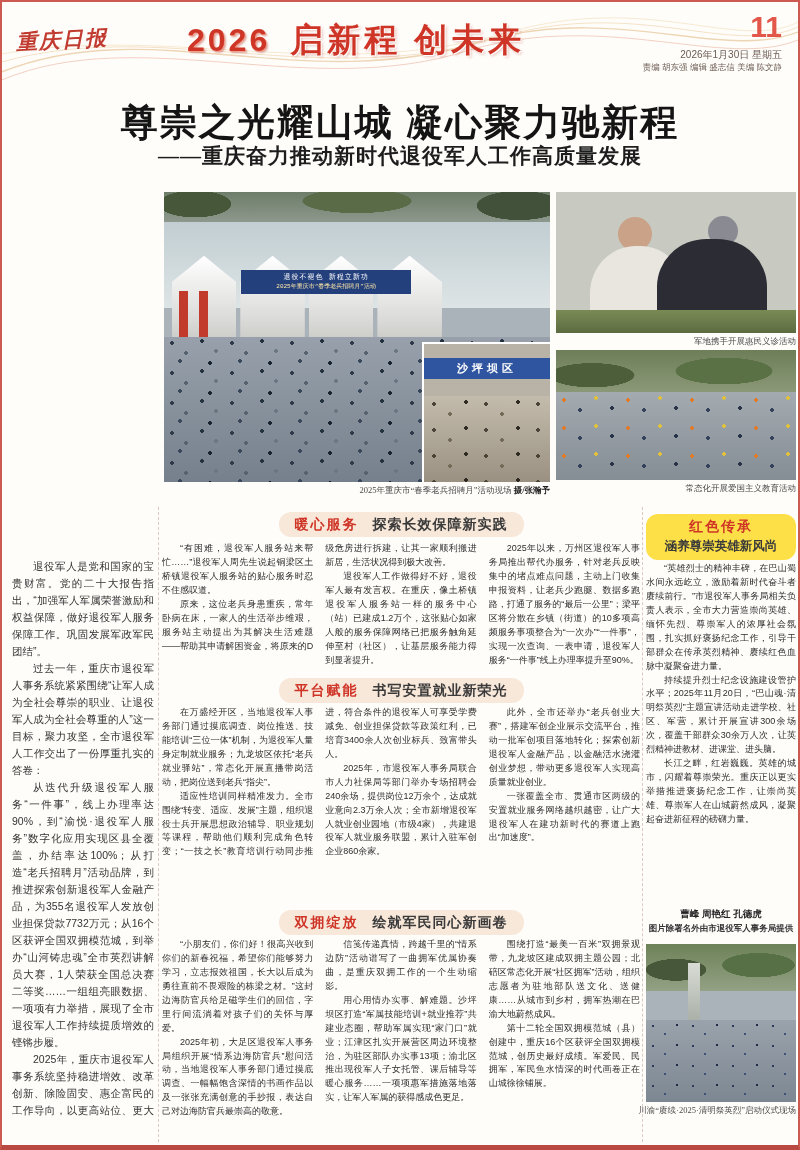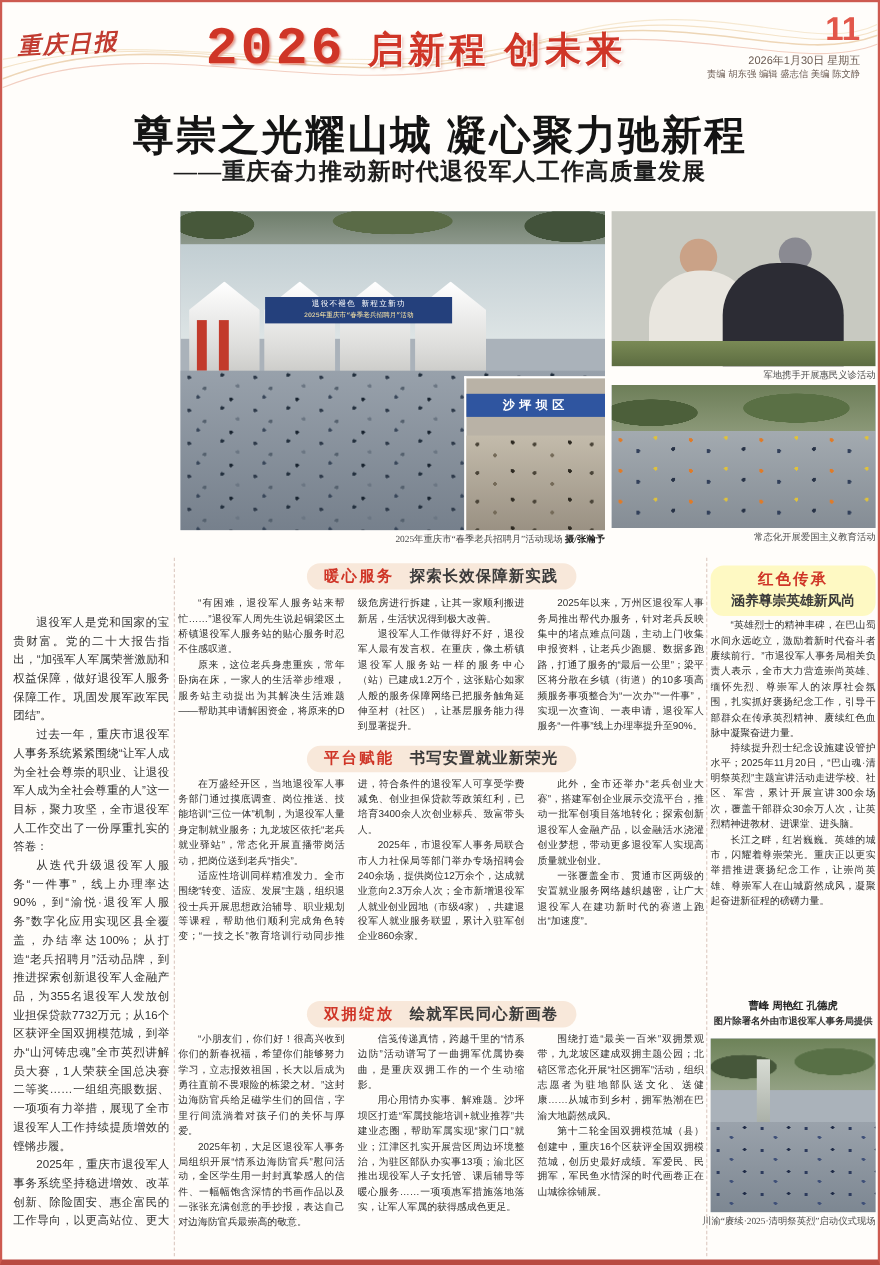--- a/index.html
+++ b/index.html
@@ -6,21 +6,21 @@
   body { background:#ffffff; font-family:"Liberation Sans", sans-serif; }
   .page { position:relative; width:800px; height:1150px; margin:0 auto;
           background:#fffdfa; border:2px solid #cd5a50; border-bottom:5px solid #b94a42; overflow:hidden; }
 
   
   .hdr { position:absolute; left:0; top:0; width:100%; height:88px; }
   .waves { position:absolute; left:0; top:0; width:100%; height:88px; opacity:.75; }
   .masthead { position:absolute; left:14px; top:24px; font-family:"Liberation Serif", serif;
               font-weight:bold; font-style:italic; font-size:21px; color:#c13b30; transform:rotate(-3deg); letter-spacing:2px; }
   .bannerrow { position:absolute; left:185px; top:16px; display:flex; align-items:center; gap:20px; }
-  .year { font-family:Liberation Mono, monospace; font-weight:900; font-size:48px; color:#cf3527;
+  .year { font-family:Liberation Sans, sans-serif; font-weight:900; font-size:32px; color:#cf3527;
           letter-spacing:3px; text-shadow:1px 1px 0 #f0a08e, 2px 2px 2px rgba(160,30,20,.35); }
   .slogan { font-weight:900; font-size:33px; color:#cf3527; letter-spacing:4px;
             text-shadow:1px 1px 0 #fff, 2px 2px 3px rgba(180,60,40,.3); }
   .pagenum { position:absolute; right:16px; top:8px; font-size:30px; font-weight:bold; color:#e2574a; }
   .pdate { position:absolute; right:16px; top:46px; font-size:10px; color:#6b5b52; }
   .pstaff { position:absolute; right:16px; top:60px; font-size:8.5px; color:#6b5b52; }
 
   
   .h1 { position:absolute; left:0; top:96px; width:100%; text-align:center;
         font-size:37px; font-weight:900; color:#141414; letter-spacing:2px; }
@@ -115,21 +115,21 @@
 
   .pill { position:absolute; left:160px; width:478px; text-align:center; }
   .pill .inner { display:inline-block; background:#f8e8da; border-radius:12px; padding:3px 16px; }
   .pill .tag { font-weight:900; font-size:14px; color:#cf3527; letter-spacing:2px; margin-right:14px; }
   .pill .ttl { font-weight:bold; font-size:14px; color:#3a3a3a; letter-spacing:1px; }
 
   .body { position:absolute; left:160px; width:478px; overflow:hidden;
           column-count:3; column-gap:12px; font-size:9px; line-height:1.55; color:#2e2e2e; }
 
   .rpill { position:absolute; left:644px; top:512px; width:150px; text-align:center;
-           background:#fef9c3; border-radius:12px; padding:4px 0 5px; }
+           background:#fde047; border-radius:12px; padding:4px 0 5px; }
   .rpill .tag { display:block; font-weight:900; font-size:14px; color:#cf3527; letter-spacing:2px; }
   .rpill .ttl { display:block; font-weight:bold; font-size:12.5px; color:#3a3a3a; margin-top:2px; }
   .rbody { position:absolute; left:644px; top:560px; width:150px; height:340px; overflow:hidden;
            font-size:9px; line-height:1.55; color:#2e2e2e; }
   .rbody p { text-indent:2em; text-align:justify; margin:0; }
   .byline { position:absolute; left:644px; top:906px; width:150px; text-align:center;
             font-size:9.5px; font-weight:bold; color:#222; }
   .pnote { position:absolute; left:640px; top:921px; width:158px; text-align:center;
            font-size:8.5px; font-weight:bold; color:#333; }
 </style>
@@ -228,21 +228,21 @@
     <p>2025年，市退役军人事务局联合市人力社保局等部门举办专场招聘会240余场，提供岗位12万余个，达成就业意向2.3万余人次；全市新增退役军人就业创业园地（市级4家），共建退役军人就业服务联盟，累计入驻军创企业860余家。</p>
     <p>此外，全市还举办“老兵创业大赛”，搭建军创企业展示交流平台，推动一批军创项目落地转化；探索创新退役军人金融产品，以金融活水浇灌创业梦想，带动更多退役军人实现高质量就业创业。</p>
     <p>一张覆盖全市、贯通市区两级的安置就业服务网络越织越密，让广大退役军人在建功新时代的赛道上跑出“加速度”。</p>
   </div>
 
   <div class="pill" style="top:908px">
     <span class="inner"><span class="tag">双拥绽放</span><span class="ttl">绘就军民同心新画卷</span></span>
   </div>
   <div class="body" style="top:936px; height:204px">
     <p>“小朋友们，你们好！很高兴收到你们的新春祝福，希望你们能够努力学习，立志报效祖国，长大以后成为勇往直前不畏艰险的栋梁之材。”这封边海防官兵给足磁学生们的回信，字里行间流淌着对孩子们的关怀与厚爱。</p>
-    <p>2025年初，大足区退役军人事务局组织开展“情系边海防官兵”慰问活动，全区学生用一封封真挚感人的信件、一幅幅饱含深情的书画作品以及一张张充满创意的手抄报，表达自己对边海防官兵最崇高的敬意。</p>
+    <p>2025年初，大足区退役军人事务局组织开展“情系边海防官兵”慰问活动，当地退役军人事务部门通过摸底调查、一幅幅饱含深情的书画作品以及一张张充满创意的手抄报，表达自己对边海防官兵最崇高的敬意。</p>
     <p>信笺传递真情，跨越千里的“情系边防”活动谱写了一曲拥军优属协奏曲，是重庆双拥工作的一个生动缩影。</p>
     <p>用心用情办实事、解难题。沙坪坝区打造“军属技能培训+就业推荐”共建业态圈，帮助军属实现“家门口”就业；江津区扎实开展营区周边环境整治，为驻区部队办实事13项；渝北区推出现役军人子女托管、课后辅导等暖心服务……一项项惠军措施落地落实，让军人军属的获得感成色更足。</p>
     <p>围绕打造“最美一百米”双拥景观带，九龙坡区建成双拥主题公园；北碚区常态化开展“社区拥军”活动，组织志愿者为驻地部队送文化、送健康……从城市到乡村，拥军热潮在巴渝大地蔚然成风。</p>
     <p>第十二轮全国双拥模范城（县）创建中，重庆16个区获评全国双拥模范城，创历史最好成绩。军爱民、民拥军，军民鱼水情深的时代画卷正在山城徐徐铺展。</p>
   </div>
 
   <div class="rpill">
     <span class="tag">红色传承</span>
     <span class="ttl">涵养尊崇英雄新风尚</span>
   </div>

